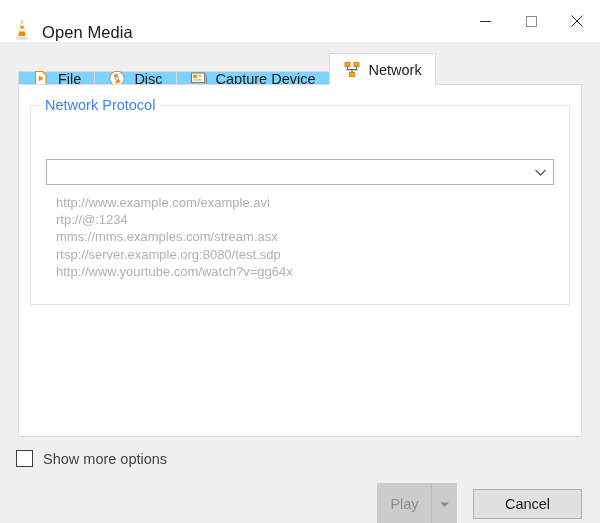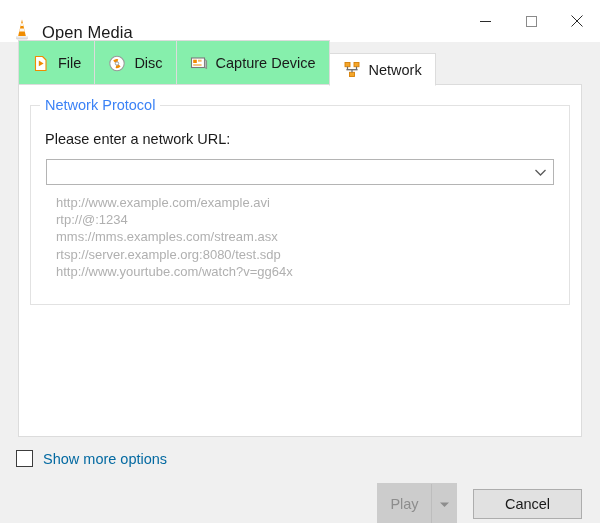--- a/index.html
+++ b/index.html
@@ -69,26 +69,26 @@
   
   .tabstrip {
     position: absolute;
     left: 18px; top: 53px;
     width: 564px;
     height: 32px;
     display: flex;
     align-items: flex-end;
   }
   .tab {
-    height: 45px;
+    height: 14px;
     display: flex;
     align-items: center;
     padding: 0 13px;
     box-sizing: border-box;
-    background: #86efac;
+    background: #7dd3fc;
     border: 1px solid #dcdcdc;
     border-bottom: none;
     margin-right: -1px;
     font-size: 14.5px;
     color: #1a1a1a;
     cursor: default;
     position: relative;
     white-space: nowrap;
   }
   .tab.active {
@@ -194,21 +194,21 @@
     width: 17px;
     height: 17px;
     border: 1px solid #3c3c3c;
     background: #ffffff;
     box-sizing: border-box;
     margin-right: 10px;
     flex: 0 0 auto;
   }
   .checkbox-label {
     font-size: 14.5px;
-    color: #0369a1;
+    color: #404040;
   }
 
   .footer-buttons {
     position: absolute;
     right: 18px; top: 483px;
     display: flex;
     align-items: center;
   }
   .play-split {
     display: flex;
@@ -339,21 +339,20 @@
       <span>Network</span>
     </div>
 
   </div>
 
   <div class="content-panel">
 
     <div class="groupbox">
       <span class="groupbox-title">Network Protocol</span>
 
-      <span class="url-label">Please enter a network URL:</span>
 
       <div class="url-combo">
         <input class="url-input" type="text" autofocus="" placeholder="" style="">
         <span class="combo-arrow">
           <svg width="13" height="9" viewBox="0 0 13 9">
             <polyline points="1.5,2 6.5,7 11.5,2" fill="none" stroke="#5a5a5a" stroke-width="1.3"></polyline>
           </svg>
         </span>
       </div>
 

